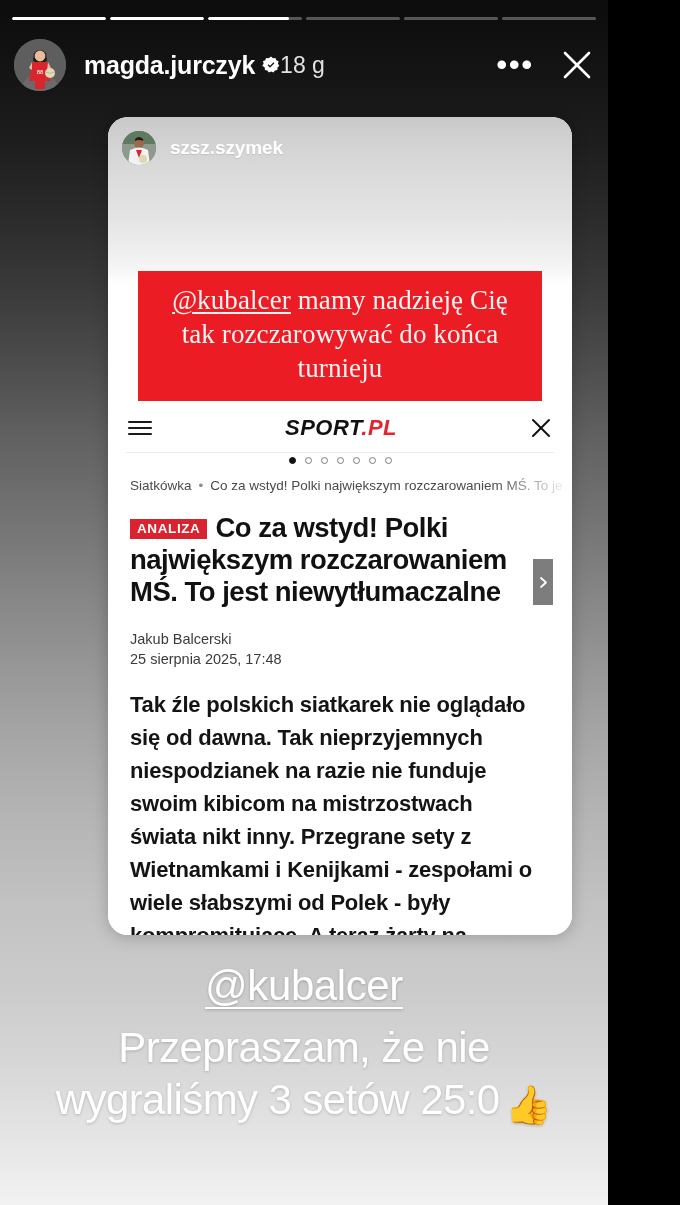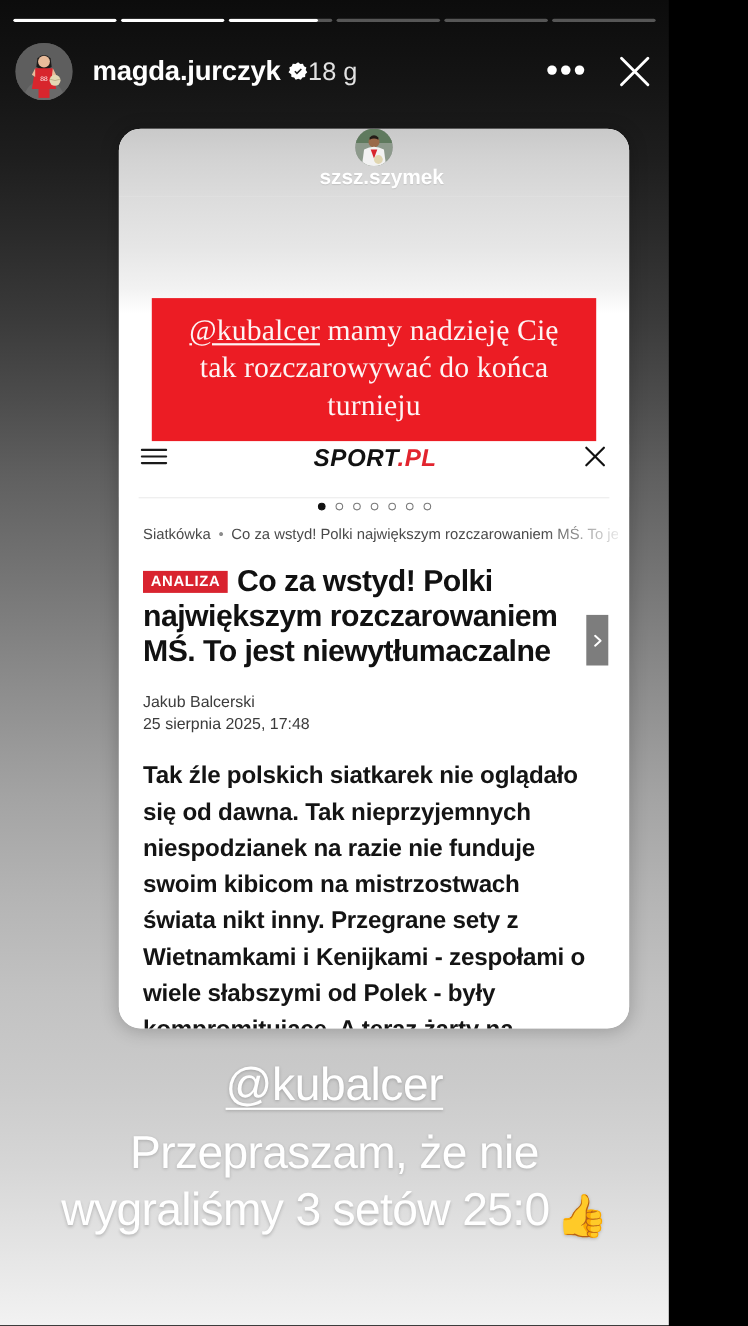--- a/index.html
+++ b/index.html
@@ -134,21 +134,20 @@
     overflow: hidden;
     box-shadow: 0 2px 16px rgba(0,0,0,0.22);
   }
 
   .card-head {
     height: 62px;
     background: linear-gradient(180deg, #c9c9c9 0%, #d2d2d2 40%, #dcdcdc 100%);
     display: flex;
     align-items: center;
     padding: 0 14px;
-    flex-direction: column;
   }
   .card-avatar {
     width: 34px;
     height: 34px;
     border-radius: 50%;
     overflow: hidden;
     flex: 0 0 34px;
     background: #8a8f8a;
   }
   .card-avatar svg { display: block; width: 100%; height: 100%; }
@@ -188,21 +187,21 @@
 
   
   .sportpl-bar {
     position: absolute;
     left: 0;
     right: 0;
     top: 225px;
     height: 48px;
     background: #ffffff;
     display: flex;
-    align-items: flex-start;
+    align-items: center;
     padding: 0 20px;
   }
   .hamburger { width: 24px; flex: 0 0 24px; }
   .hamburger span {
     display: block;
     height: 2px;
     background: #1a1a1a;
     border-radius: 1px;
     margin: 4px 0;
   }

